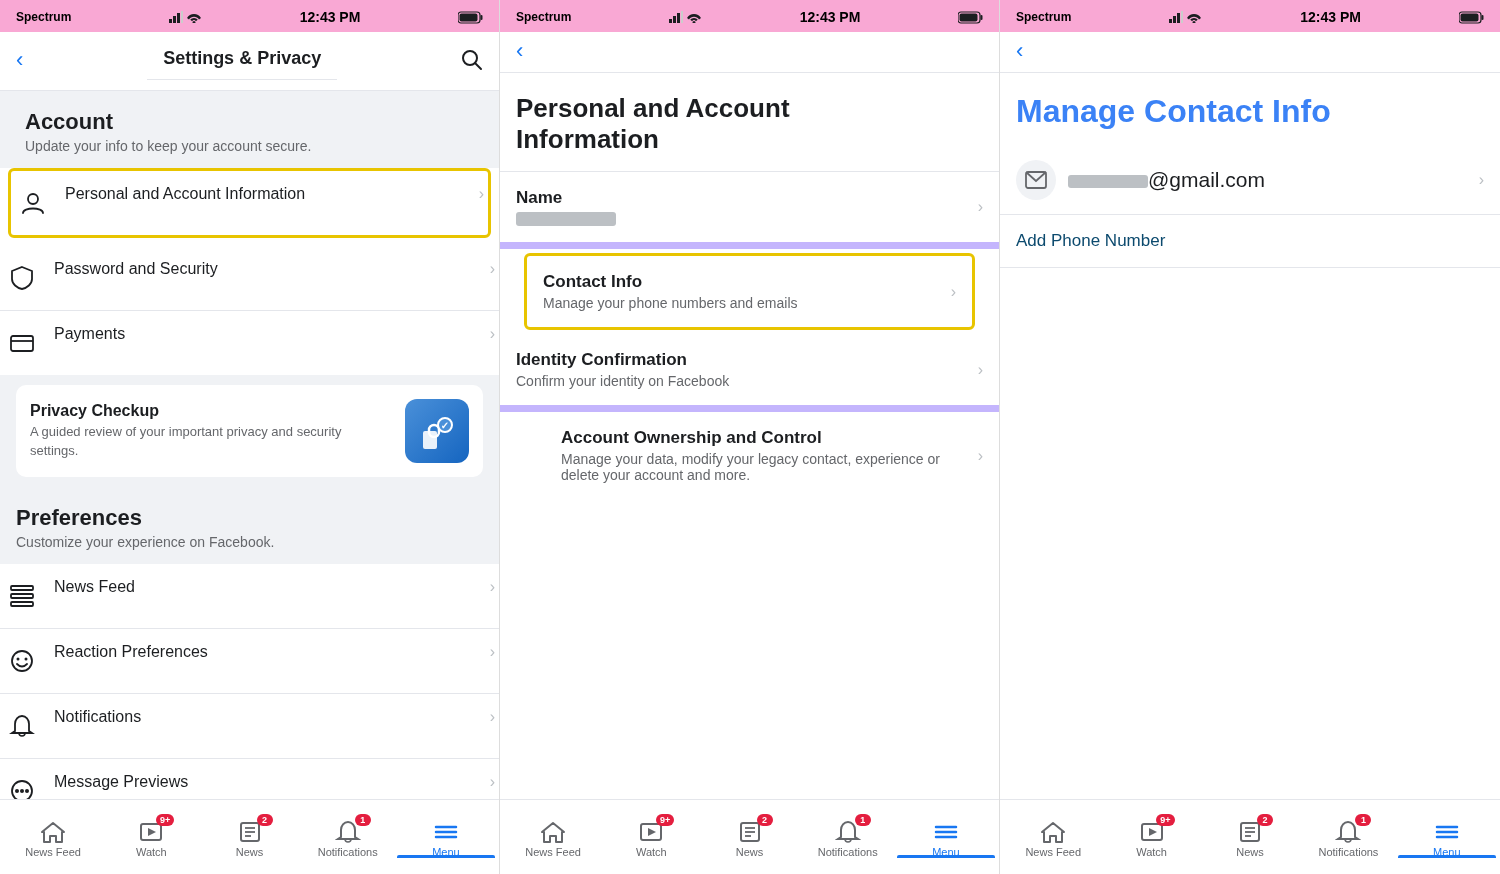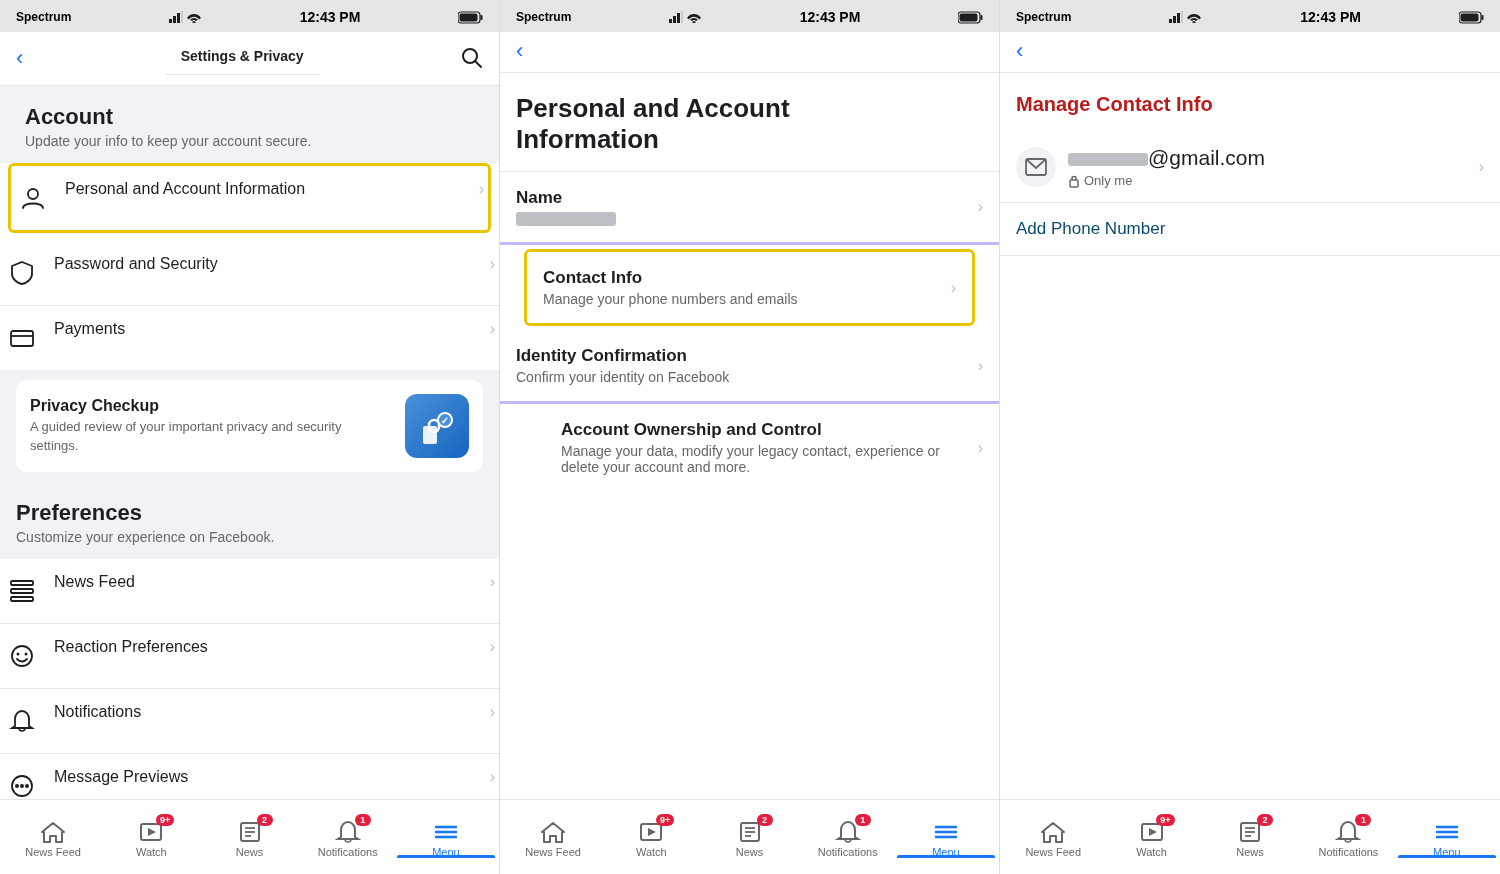--- a/index.html
+++ b/index.html
@@ -22,21 +22,21 @@
       border-right: 1px solid #ddd;
       overflow: hidden;
     }
 
     
     .status-bar {
       display: flex;
       justify-content: space-between;
       align-items: center;
       padding: 6px 16px 4px;
-      background: #e5e5e5;
+      background: #f9a8d4;
       font-size: 13px;
       font-weight: 600;
       height: 32px;
     }
     .status-bar .carrier { font-size: 12px; }
     .status-bar .time { font-size: 14px; font-weight: 700; }
 
     
     .nav-header {
       display: flex;
@@ -227,21 +227,21 @@
       font-weight: 800;
       color: #1c1e21;
       padding: 20px 16px 16px;
       line-height: 1.2;
     }
 
     .p2-menu-item {
       display: flex;
       align-items: center;
       padding: 16px 16px;
-      border-bottom: 3px solid #c4b5fd;
+      border-bottom: 7px solid #c4b5fd;
       cursor: pointer;
       background: #fff;
     }
     .p2-menu-item.highlighted {
       border: 3px solid #e8c400;
       margin: 4px 24px;
       border-radius: 6px;
     }
     .p2-menu-item .item-text-block { flex: 1; }
     .p2-menu-item .item-main { font-size: 17px; font-weight: 600; color: #1c1e21; }
@@ -257,23 +257,23 @@
 
     
     .p3-content {
       flex: 1;
       overflow-y: auto;
       background: #fff;
     }
     .p3-content::-webkit-scrollbar { display: none; }
 
     .p3-title {
-      font-size: 20px;
+      font-size: 32px;
       font-weight: 800;
-      color: #b91c1c;
+      color: #3b82f6;
       padding: 20px 16px 16px;
     }
 
     .p3-email-row {
       display: flex;
       align-items: center;
       padding: 14px 16px;
       border-bottom: 1px solid #e4e6eb;
       cursor: pointer;
     }
@@ -349,21 +349,21 @@
       <svg width="25" height="13" viewBox="0 0 25 13">
           <rect x="0" y="1" width="22" height="11" rx="3" ry="3" fill="none" stroke="#1c1e21" stroke-width="1.2"></rect>
           <rect x="22.5" y="4" width="2" height="5" rx="1" fill="#1c1e21"></rect>
           <rect x="1.5" y="2.5" width="18" height="8" rx="2" fill="#1c1e21"></rect>
         </svg>
     </div>
   </div>
 
   <div class="nav-header">
     <span class="nav-back">‹</span>
-    <span class="nav-header title" style="font-size:14px;font-weight:700;color:#1c1e21;">Settings &amp; Privacy</span>
+    <span class="nav-header title" style="font-size:18px;font-weight:700;color:#1c1e21;">Settings &amp; Privacy</span>
     <span class="nav-search">
       <svg width="22" height="22" viewBox="0 0 22 22">
           <circle cx="9" cy="9" r="7" fill="none" stroke="#1c1e21" stroke-width="2"></circle>
           <line x1="14" y1="14" x2="20" y2="20" stroke="#1c1e21" stroke-width="2" stroke-linecap="round"></line>
         </svg>
     </span>
   </div>
 
   <div class="panel-content">
 
@@ -709,27 +709,20 @@
       <div class="email-icon">
         <svg width="22" height="18" viewBox="0 0 22 18">
             <rect x="1" y="1" width="20" height="16" rx="2" fill="none" stroke="#65676b" stroke-width="1.8"></rect>
             <polyline points="1,1 11,10 21,1" fill="none" stroke="#65676b" stroke-width="1.8"></polyline>
           </svg>
       </div>
       <div class="email-info">
         <div class="email-addr">
           <span style="display:inline-block;width:80px;height:13px;background:#bcc0c4;border-radius:3px;vertical-align:middle;"></span><span>@gmail.com</span>
         </div>
-        <div class="email-privacy">
-          <svg width="12" height="14" viewBox="0 0 12 14">
-              <rect x="2" y="6" width="8" height="7" rx="1" fill="none" stroke="#65676b" stroke-width="1.5"></rect>
-              <path d="M4 6 L4 4 C4 2 8 2 8 4 L8 6" fill="none" stroke="#65676b" stroke-width="1.5"></path>
-            </svg>
-          <span>Only me</span>
-        </div>
       </div>
       <span class="chevron">›</span>
     </div>
 
     <div class="p3-add-link">Add Phone Number</div>
 
   </div>
 
   <div class="tab-bar">
     <div class="tab-item">

